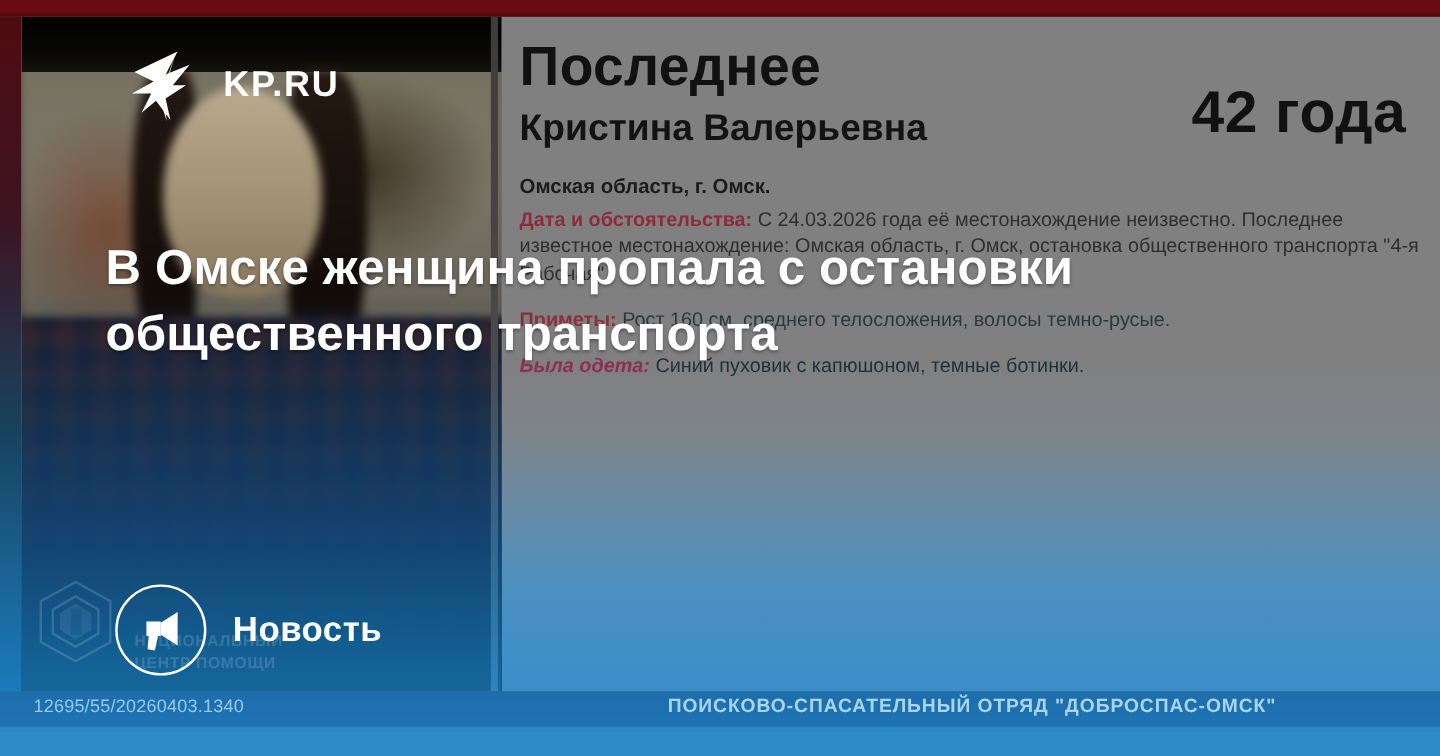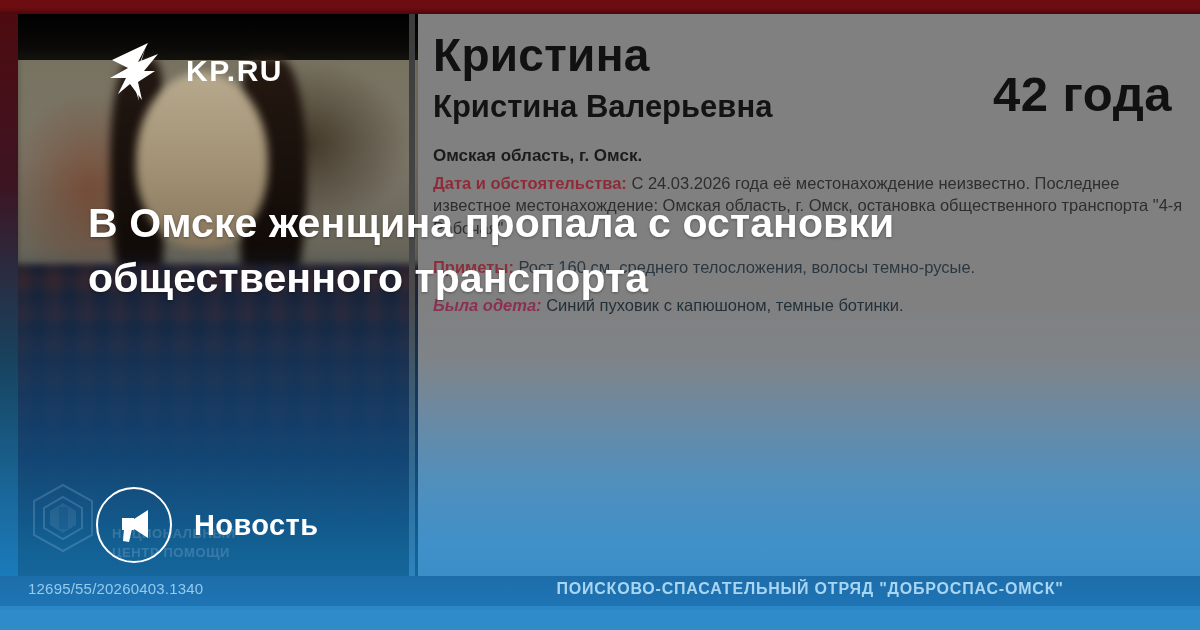--- a/index.html
+++ b/index.html
@@ -189,21 +189,21 @@
 </style>
 </head>
 <body>
 
 <div id="stage">
 
   <div id="topbar"></div>
 
   <div id="poster">
     <div id="poster-inner">
-      <div class="p-name">Кристина</div>
+      <div class="p-name">Последнее</div>
       <div class="p-patronymic">Кристина Валерьевна</div>
       <div class="p-region">Омская область, г. Омск.</div>
 
       <div class="p-block b1">
         <span class="p-lbl">Дата и обстоятельства:</span><span class="p-val"> С 24.03.2026 года её местонахождение неизвестно. Последнее известное местонахождение: Омская область, г. Омск, остановка общественного транспорта "4-я Рабочая".</span>
       </div>
 
       <div class="p-block b2">
         <span class="p-lbl">Приметы:</span><span class="p-val"> Рост 160 см, среднего телосложения, волосы темно-русые.</span>
       </div>

